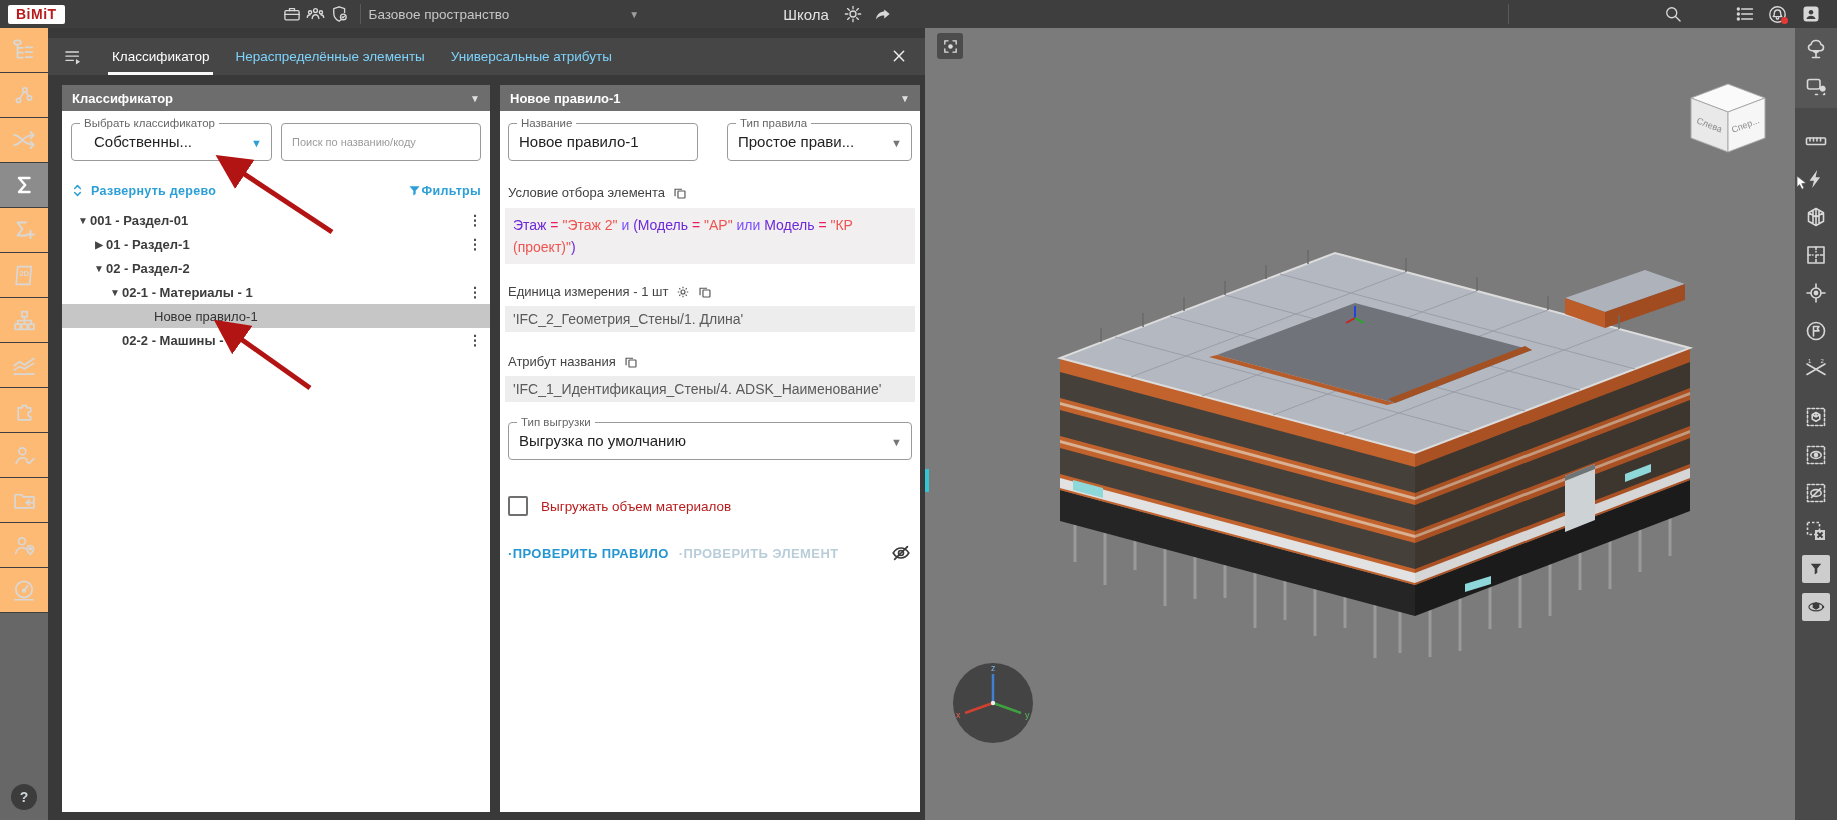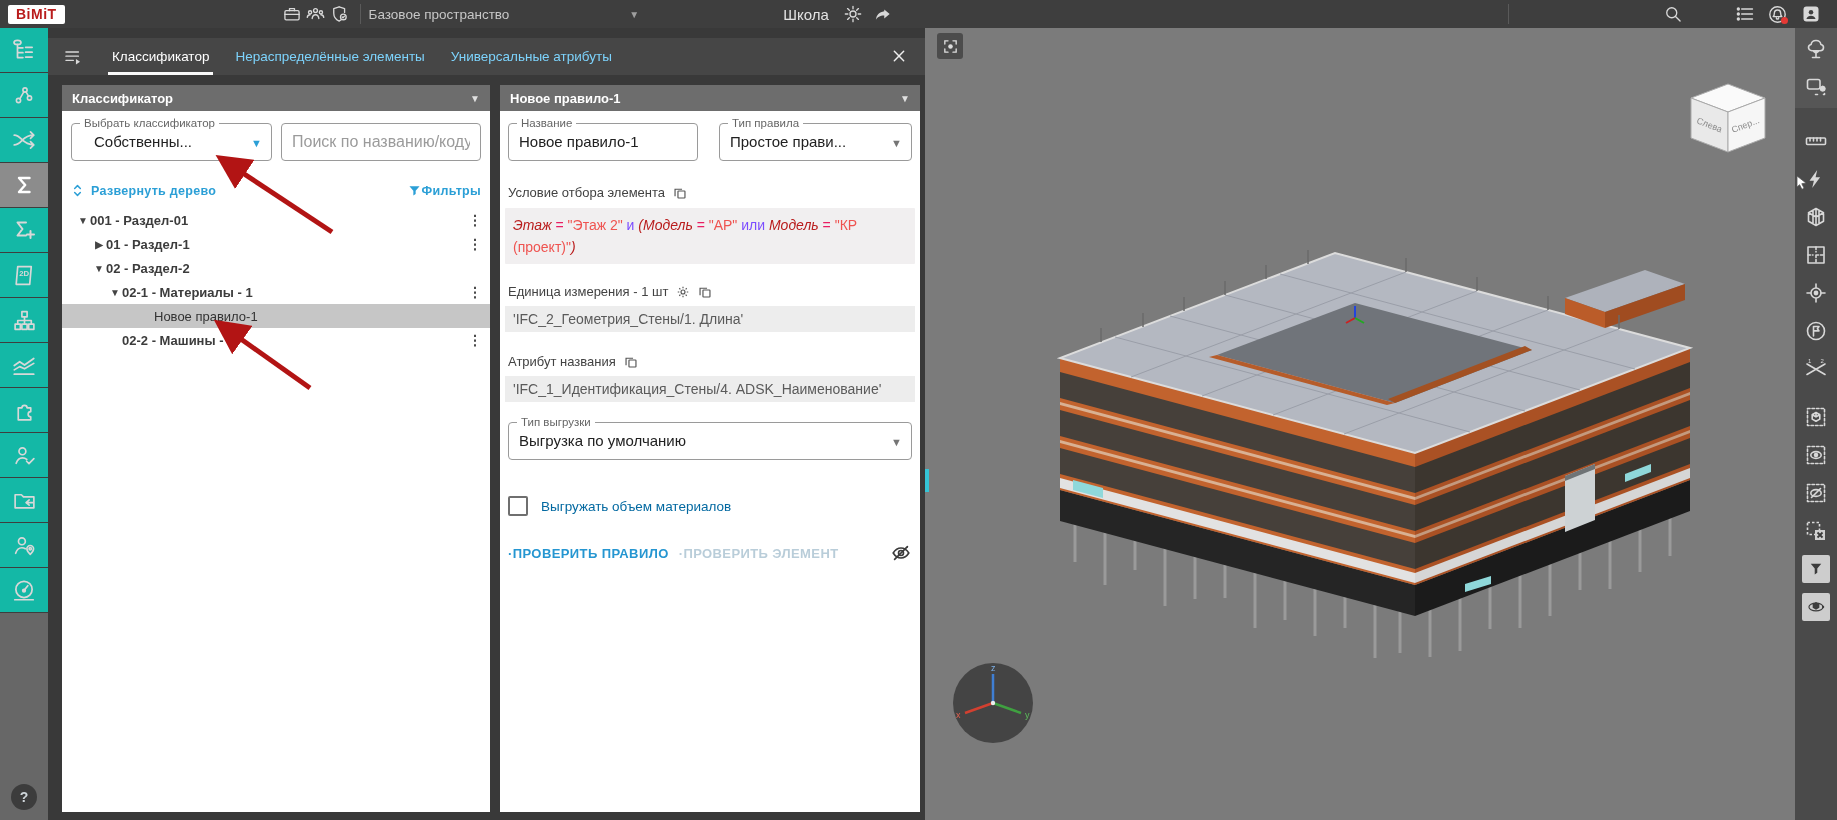--- a/index.html
+++ b/index.html
@@ -13,21 +13,21 @@
   .tb-ico{width:24px;height:24px;display:flex;align-items:center;justify-content:center;cursor:pointer;}
   .tb-sep{width:1px;height:20px;background:#5a5a5a;margin:0 8px;}
   .space-sel{display:flex;align-items:center;color:#c7c7c7;font-size:13.5px;gap:8px;cursor:pointer;}
   .caret{color:#9e9e9e;font-size:10px;}
   .proj-title{color:#e3e3e3;font-size:15px;}
   .bell-wrap{position:relative}
   .bell-dot{position:absolute;right:1px;bottom:2px;width:7px;height:7px;border-radius:50%;background:#e53935;}
 
   
   .sidebar{position:absolute;left:0;top:28px;width:48px;height:792px;background:#676767;z-index:30;}
-  .side-cells{background:#14b8a6;}
+  .side-cells{background:#fdba74;}
   .side-cell{width:48px;height:44px;display:flex;align-items:center;justify-content:center;border-bottom:1px solid #3e3e3e;cursor:pointer;}
   .side-cell.active{background:#8c8c8c;}
   .help-btn{position:absolute;left:11px;bottom:10px;width:26px;height:26px;border-radius:50%;background:#3c3c3c;color:#cfd6da;font-size:14px;font-weight:700;display:flex;align-items:center;justify-content:center;cursor:pointer;}
 
   
   .workspace{position:absolute;left:48px;top:28px;width:877px;height:792px;background:#393939;z-index:20;}
   .tabsrow{position:absolute;left:0;top:10px;width:100%;height:37px;background:#464646;display:flex;align-items:center;}
   .tabs-menu{margin-left:12px;width:26px;height:26px;display:flex;align-items:center;justify-content:center;cursor:pointer;}
   .tab{margin-left:26px;font-size:13.5px;color:#7dd3fc;height:37px;display:flex;align-items:center;cursor:pointer;position:relative;}
   .tab.active{color:#fff;}
@@ -38,52 +38,52 @@
   .panel-classifier{left:14px;width:428px;}
   .panel-rule{left:452px;width:420px;}
   .panel-head{height:26px;background:#6d6d6d;color:#fff;font-size:13px;font-weight:700;display:flex;align-items:center;padding:0 10px;flex:0 0 auto;}
   .panel-head .caret{margin-left:auto;color:#e0e0e0;}
 
   .field{position:relative;border:1px solid #9a9a9a;border-radius:4px;height:38px;background:#fff;box-sizing:border-box;}
   .flabel{position:absolute;top:-7px;left:8px;background:#fff;padding:0 4px;font-size:11.5px;color:#666;white-space:nowrap;}
   .fvalue{line-height:36px;padding:0 10px;font-size:15px;color:#212121;white-space:nowrap;overflow:hidden;}
   .fcaret{position:absolute;right:9px;top:13px;font-size:11px;color:#757575;}
   .fcaret.blue{color:#2b9fd6;}
-  .search-input{width:100%;height:100%;border:0;outline:0;font-size:16px;padding:0 10px;box-sizing:border-box;color:#a21caf;font-family:"Liberation Sans",sans-serif;background:transparent;}
+  .search-input{width:100%;height:100%;border:0;outline:0;font-size:11px;padding:0 10px;box-sizing:border-box;color:#a21caf;font-family:"Liberation Sans",sans-serif;background:transparent;}
   .search-input::placeholder{color:#9b9b9b;}
 
   
   .cls-body{padding:12px 9px 0;flex:1;position:relative;}
   .cls-fields{display:flex;gap:9px;}
   .cls-select{width:201px;flex:0 0 auto;cursor:pointer;padding-left:12px;}
   .cls-search{flex:1;}
   .tools-row{margin-top:22px;display:flex;align-items:center;font-size:12.5px;font-weight:700;color:#2b9fd6;letter-spacing:.3px;}
   .tools-left{display:flex;align-items:center;gap:7px;cursor:pointer;}
   .tools-right{margin-left:auto;display:flex;align-items:center;gap:1px;cursor:pointer;}
   .tree{margin:10px -9px 0;}
   .tree-row{height:24px;display:flex;align-items:center;font-size:13px;color:#3c3c3c;font-weight:700;cursor:pointer;padding:0 8px 0 0;}
   .tree-row.selected{background:#c6c6c6;font-weight:400;color:#333;}
   .tw{width:14px;text-align:center;font-size:10px;color:#444;flex:0 0 auto;}
   .kebab{margin-left:auto;color:#4a4a4a;font-weight:700;font-size:14px;width:14px;text-align:center;cursor:pointer;}
   .ind0{margin-left:14px}.ind1{margin-left:30px}.ind2{margin-left:46px}.ind3{margin-left:78px}
 
   
   .rule-body{padding:12px 8px 0;flex:1;overflow:hidden;}
-  .rule-fields{display:flex;gap:21px;}
+  .rule-fields{display:flex;gap:29px;}
   .f-name{width:190px;flex:0 0 auto;}
   .f-type{flex:1;cursor:pointer;}
   .sec-label{margin-top:24px;font-size:13px;color:#424242;display:flex;align-items:center;gap:8px;}
   .sec-label .mini{cursor:pointer;display:flex;}
   .code-box{margin-top:8px;margin-left:-3px;margin-right:-3px;background:#f1eff0;padding:6px 8px;font-size:14px;line-height:22px;color:#37474f;border-radius:1px;}
-  .tok-eq{color:#e91e63;} .tok-str{color:#ef5350;} .tok-logic{color:#7c4dff;} .tok-attr{color:#b91c1c;font-style:italic;}
+  .tok-eq{color:#e91e63;} .tok-str{color:#ef5350;} .tok-logic{color:#7c4dff;} .tok-attr{color:#6d28d9;}
   .val-box{margin-top:7px;margin-left:-3px;margin-right:-3px;background:#ededed;padding:5px 8px;font-size:14px;color:#5a5a5a;white-space:nowrap;overflow:hidden;}
   .export-field{margin-top:20px;cursor:pointer;}
   .chk-row{margin-top:36px;display:flex;align-items:center;gap:13px;}
   .chk{width:16px;height:16px;border:2px solid #6f6f6f;border-radius:2px;cursor:pointer;flex:0 0 auto;}
-  .chk-label{font-size:13.5px;color:#0369a1;}
+  .chk-label{font-size:13.5px;color:#b91c1c;}
   .btns-row{margin-top:26px;display:flex;align-items:center;font-size:13px;font-weight:700;letter-spacing:.4px;}
   .btn-blue{color:#2596d1;cursor:pointer;}
   .btn-dis{color:#b9cdd9;margin-left:10px;cursor:default;}
   .eye-btn{margin-left:auto;cursor:pointer;display:flex;}
 
   .annot{position:absolute;inset:0;pointer-events:none;z-index:60;}
 
   
   .viewport{position:absolute;left:925px;top:28px;width:870px;height:792px;background:#7b7b7b;overflow:hidden;}
   .focus-btn{position:absolute;left:12px;top:5px;width:26px;height:26px;background:#4c4c4c;border-radius:3px;display:flex;align-items:center;justify-content:center;cursor:pointer;z-index:5;}

